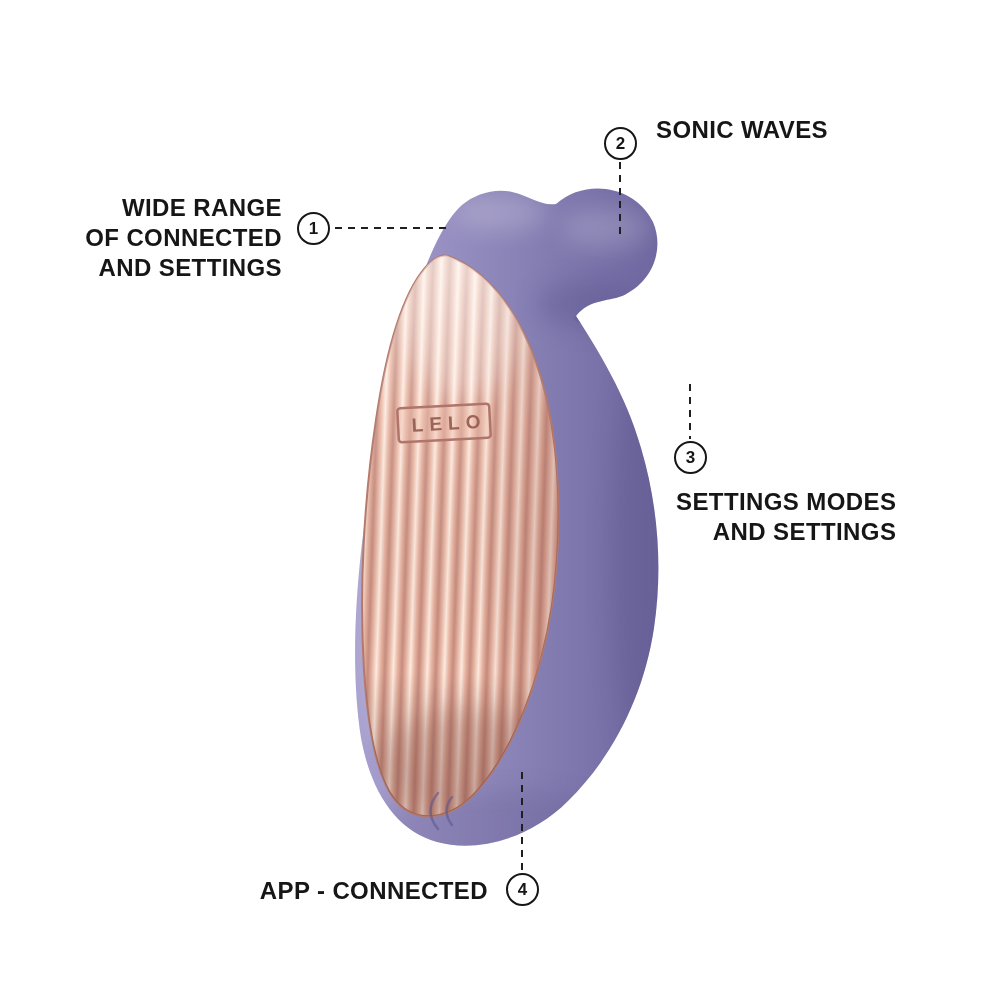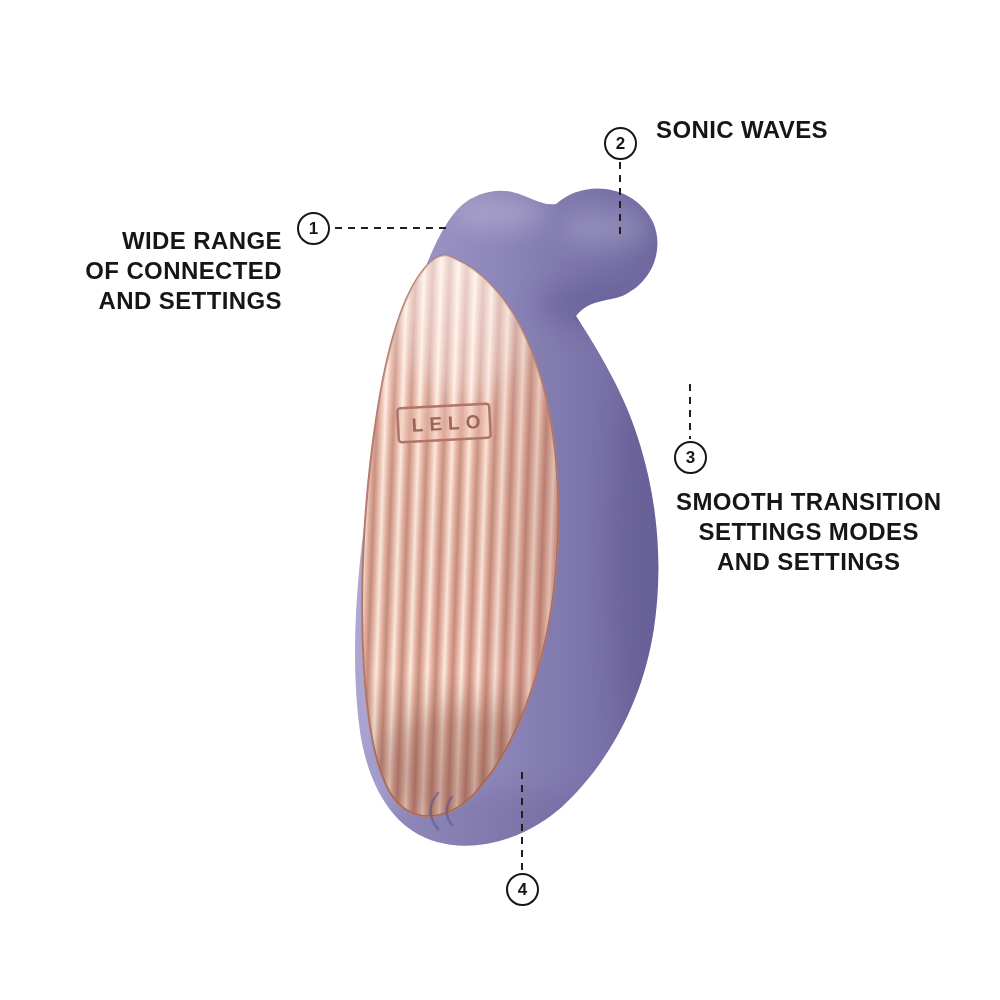--- a/index.html
+++ b/index.html
@@ -6,21 +6,21 @@
   .stage{
     position:relative;width:1000px;height:1000px;background:#ffffff;overflow:hidden;
     font-family:"Liberation Sans", sans-serif;
   }
   .scene{position:absolute;left:0;top:0;}
   .callout-text{
     position:absolute;font-weight:bold;font-size:24px;line-height:30px;
     color:#161616;letter-spacing:0.4px;white-space:nowrap;
   }
   .callout-text.right{text-align:right;}
-  .callout-text.left{text-align:center;}
+  .callout-text.left{text-align:right;}
   .num-circle{
     position:absolute;width:33px;height:33px;box-sizing:border-box;
     border:2.5px solid #161616;border-radius:50%;background:#ffffff;
     display:flex;align-items:center;justify-content:center;
     font-size:17px;font-weight:bold;color:#161616;
   }
 </style>
 </head>
 <body>
 
@@ -99,34 +99,36 @@
     </g>
 
     <g stroke="#1f1f1f" stroke-width="2" stroke-dasharray="7 6">
       <line x1="335" y1="228" x2="452" y2="228"></line>
       <line x1="620" y1="162" x2="620" y2="240"></line>
       <line x1="690" y1="384" x2="690" y2="439"></line>
       <line x1="522" y1="772" x2="522" y2="871"></line>
     </g>
   </svg>
 
-  <div class="callout-text right" style="top:193px; right:718px;margin-top:33px;">
+  <div class="callout-text right" style="top:193px; right:718px;">
     <div>WIDE RANGE</div>
     <div>OF CONNECTED</div>
     <div>AND SETTINGS</div>
   </div>
   <div class="num-circle" style="left:297px; top:212px;">1</div>
 
   <div class="callout-text left" style="left:656px; top:115px;">
     <div>SONIC WAVES</div>
   </div>
   <div class="num-circle" style="left:604px; top:127px;">2</div>
 
   <div class="callout-text left" style="left:676px; top:487px;">
-    <div>SMOOTH TRANSITION</div>
     <div>SETTINGS MODES</div>
     <div>AND SETTINGS</div>
   </div>
   <div class="num-circle" style="left:674px; top:441px;">3</div>
 
+  <div class="callout-text right" style="top:876px; right:512px;">
+    <div>APP - CONNECTED</div>
+  </div>
   <div class="num-circle" style="left:506px; top:873px;">4</div>
 
 </div>
 
 </body></html>

